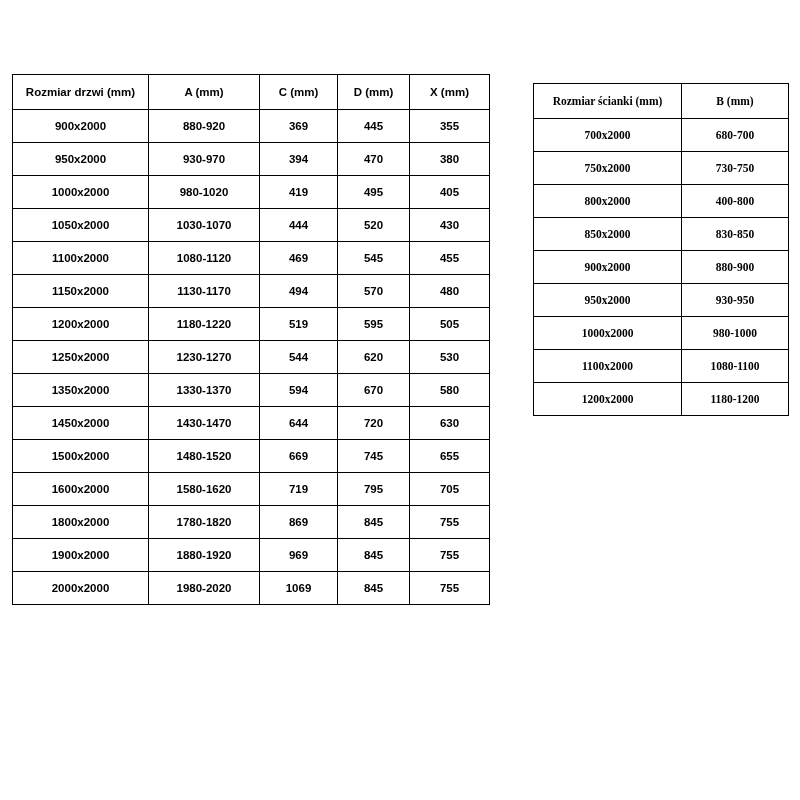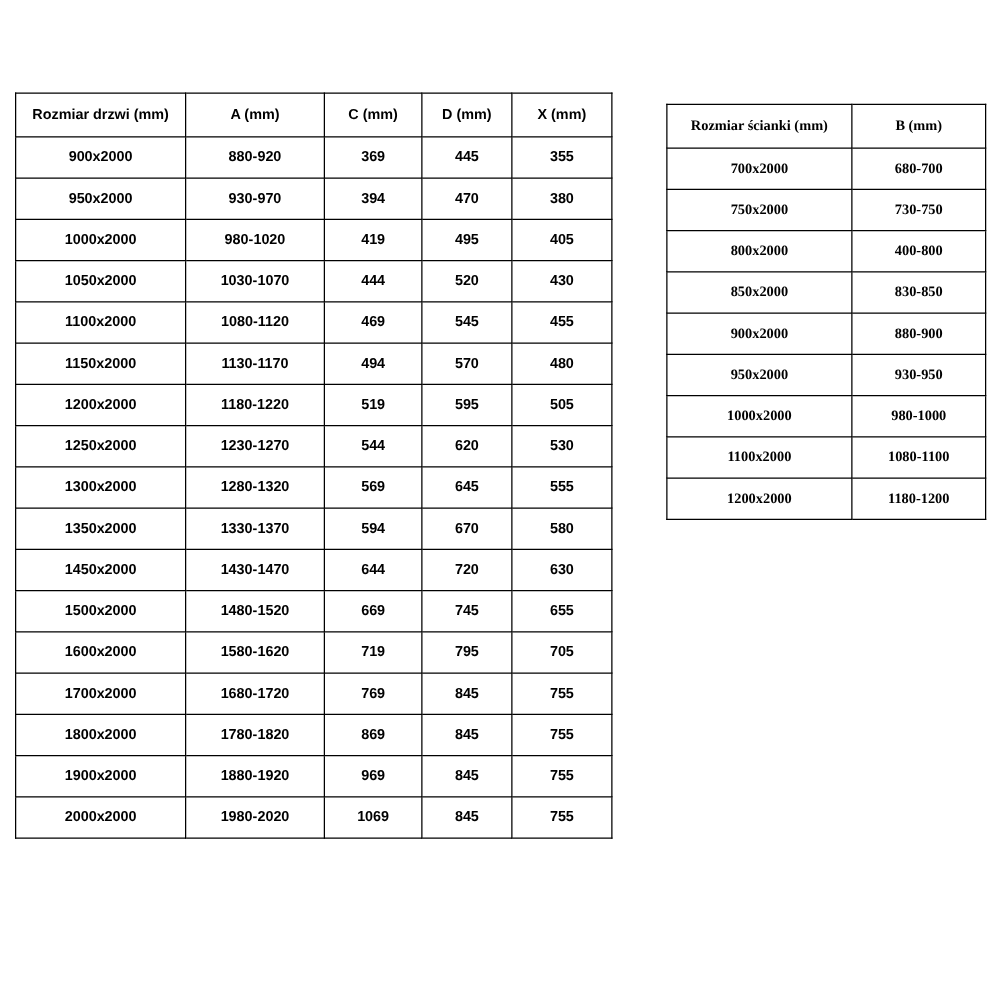--- a/index.html
+++ b/index.html
@@ -141,27 +141,20 @@
           <td>505</td>
         </tr>
         <tr>
           <td>1250x2000</td>
           <td>1230-1270</td>
           <td>544</td>
           <td>620</td>
           <td>530</td>
         </tr>
         <tr>
-          <td>1300x2000</td>
-          <td>1280-1320</td>
-          <td>569</td>
-          <td>645</td>
-          <td>555</td>
-        </tr>
-        <tr>
           <td>1350x2000</td>
           <td>1330-1370</td>
           <td>594</td>
           <td>670</td>
           <td>580</td>
         </tr>
         <tr>
           <td>1450x2000</td>
           <td>1430-1470</td>
           <td>644</td>
@@ -174,27 +167,20 @@
           <td>669</td>
           <td>745</td>
           <td>655</td>
         </tr>
         <tr>
           <td>1600x2000</td>
           <td>1580-1620</td>
           <td>719</td>
           <td>795</td>
           <td>705</td>
-        </tr>
-        <tr>
-          <td>1700x2000</td>
-          <td>1680-1720</td>
-          <td>769</td>
-          <td>845</td>
-          <td>755</td>
         </tr>
         <tr>
           <td>1800x2000</td>
           <td>1780-1820</td>
           <td>869</td>
           <td>845</td>
           <td>755</td>
         </tr>
         <tr>
           <td>1900x2000</td>

